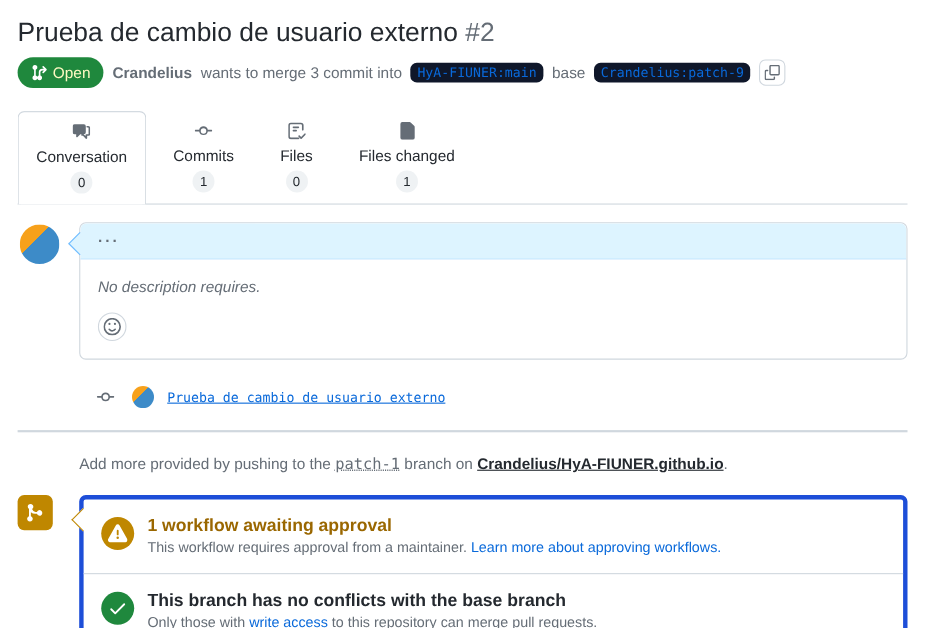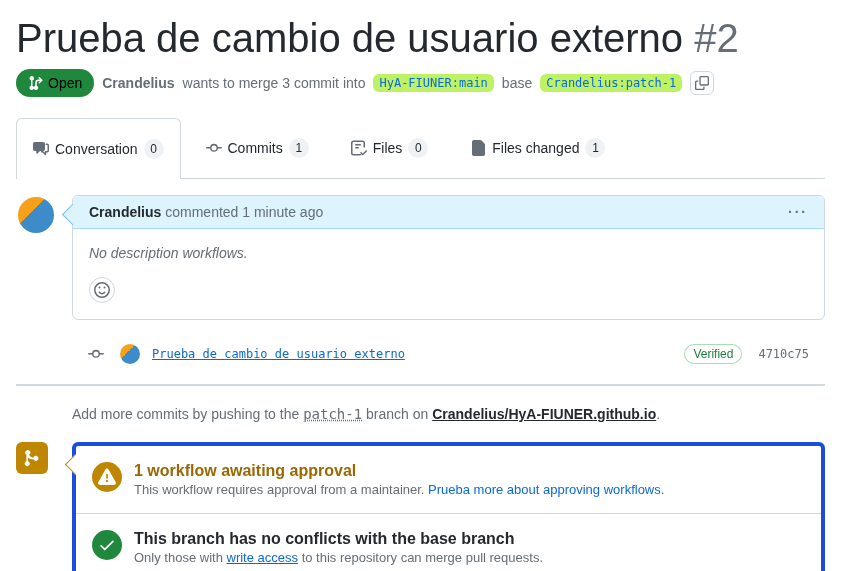--- a/index.html
+++ b/index.html
@@ -4,55 +4,56 @@
 <style>
   * { box-sizing: border-box; margin: 0; padding: 0; }
   body {
     font-family: -apple-system, BlinkMacSystemFont, "Segoe UI", Helvetica, Arial, sans-serif;
     font-size: 14px;
     color: #24292f;
     background: #fff;
     padding: 16px;
     max-width: 841px;
   }
-  .pr-title { font-size: 40px; font-weight: 400; margin-bottom: 8px; }
+  .pr-title { font-size: 24px; font-weight: 400; margin-bottom: 8px; }
   .pr-title .num { color: #656d76; font-weight: 300; }
   .meta-row { display: flex; align-items: center; gap: 8px; color: #656d76; margin-bottom: 20px; flex-wrap: wrap; }
   .state-badge {
     display: inline-flex; align-items: center; gap: 4px;
-    background: #1f883d; color: #000000;
+    background: #1f883d; color: #fef9c3;
     padding: 6px 12px; border-radius: 20px;
     font-weight: 500; font-size: 14px;
   }
   .state-badge svg { width: 16px; height: 16px; fill: #fff; }
   .author-link { color: #656d76; font-weight: 600; }
   .branch-ref {
     font-family: ui-monospace, SFMono-Regular, Menlo, monospace;
     font-size: 12px;
-    background: #bef264; color: #0969da;
+    background: #0f172a; color: #0969da;
     padding: 2px 6px; border-radius: 6px;
   }
   .copy-btn {
     width: 24px; height: 24px;
     display: inline-flex; align-items: center; justify-content: center;
     border: 1px solid #d0d7de; border-radius: 6px;
     background: #fff; color: #656d76; cursor: pointer;
   }
   .copy-btn svg { width: 14px; height: 14px; fill: currentColor; }
   .tabnav {
     border-bottom: 1px solid #d0d7de;
     display: flex; gap: 8px;
     margin-bottom: 16px;
   }
   .tab {
     display: inline-flex; align-items: center; gap: 6px;
-    padding: 20px 16px; font-size: 14px; color: #24292f;
+    padding: 10px 16px; font-size: 14px; color: #24292f;
     border: 1px solid transparent; border-bottom: none;
     border-radius: 6px 6px 0 0;
     cursor: pointer;
+    flex-direction: column;
   }
   .tab.selected {
     border-color: #d0d7de;
     background: #fff;
     position: relative;
     bottom: -1px;
     font-weight: 500;
   }
   .tab svg { width: 16px; height: 16px; fill: #656d76; }
   .counter {
@@ -200,21 +201,21 @@
   <span class="state-badge">
     <svg viewBox="0 0 16 16">
         <path d="M1.5 3.25a2.25 2.25 0 1 1 3 2.122v5.256a2.25 2.25 0 1 1-1.5 0V5.372A2.25 2.25 0 0 1 1.5 3.25Zm9.22-1.03a.75.75 0 0 1 1.06 0l2.5 2.5a.75.75 0 0 1 0 1.06l-2.5 2.5a.75.75 0 1 1-1.06-1.06l1.22-1.22H10.5A1.75 1.75 0 0 0 8.75 7.75v2.878a2.25 2.25 0 1 1-1.5 0V7.75A3.25 3.25 0 0 1 10.5 4.5h1.44l-1.22-1.22a.75.75 0 0 1 0-1.06Z"></path>
       </svg>
     <span>Open</span>
   </span>
   <span class="author-link">Crandelius</span>
   <span>wants to merge 3 commit into</span>
   <span class="branch-ref">HyA-FIUNER:main</span>
   <span>base</span>
-  <span class="branch-ref">Crandelius:patch-1</span>
+  <span class="branch-ref">Crandelius:patch-9</span>
   <span class="copy-btn">
     <svg viewBox="0 0 16 16">
         <path d="M0 6.75A1.75 1.75 0 0 1 1.75 5h1.5a.75.75 0 0 1 0 1.5h-1.5a.25.25 0 0 0-.25.25v7.5c0 .138.112.25.25.25h7.5a.25.25 0 0 0 .25-.25v-1.5a.75.75 0 0 1 1.5 0v1.5A1.75 1.75 0 0 1 9.25 16h-7.5A1.75 1.75 0 0 1 0 14.25Z M5 1.75A1.75 1.75 0 0 1 6.75 0h7.5A1.75 1.75 0 0 1 16 1.75v7.5A1.75 1.75 0 0 1 14.25 11h-7.5A1.75 1.75 0 0 1 5 9.25Zm1.5 0v7.5c0 .138.112.25.25.25h7.5a.25.25 0 0 0 .25-.25v-7.5a.25.25 0 0 0-.25-.25h-7.5a.25.25 0 0 0-.25.25Z"></path>
       </svg>
   </span>
 </div>
 
 <nav class="tabnav">
   <div class="tab selected">
     <svg viewBox="0 0 16 16">
@@ -243,55 +244,47 @@
       </svg>
     <span>Files changed</span>
     <span class="counter">1</span>
   </div>
 </nav>
 
 <div class="timeline">
   <div class="avatar-lg"></div>
   <div class="comment-box">
     <div class="comment-header">
-      <span class="left">
-        <span class="strong">Crandelius</span>
-        <span>commented 1 minute ago</span>
-      </span>
       <span class="kebab">···</span>
     </div>
-    <div class="comment-body">No description workflows.</div>
+    <div class="comment-body">No description requires.</div>
     <div class="reaction-row">
       <span class="reaction-btn">
         <svg viewBox="0 0 16 16">
             <path d="M8 0a8 8 0 1 0 0 16A8 8 0 0 0 8 0ZM1.5 8a6.5 6.5 0 1 1 13 0 6.5 6.5 0 0 1-13 0Zm4-1.5a1 1 0 1 1 0-2 1 1 0 0 1 0 2Zm5 0a1 1 0 1 1 0-2 1 1 0 0 1 0 2Zm-5.7 3.3a.75.75 0 0 1 1.06.02c.48.5 1.3 1.18 2.14 1.18.84 0 1.66-.68 2.14-1.18a.75.75 0 1 1 1.08 1.04C10.68 11.4 9.54 12.5 8 12.5c-1.54 0-2.68-1.1-3.22-1.66a.75.75 0 0 1 .02-1.04Z"></path>
           </svg>
       </span>
     </div>
   </div>
 
   <div class="commit-row">
     <span class="commit-icon-wrap">
       <svg viewBox="0 0 16 16">
           <path d="M11.93 8.5a4 4 0 0 1-7.86 0H.75a.75.75 0 0 1 0-1.5h3.32a4 4 0 0 1 7.86 0h3.32a.75.75 0 0 1 0 1.5ZM8 10.5a2.5 2.5 0 1 0 0-5 2.5 2.5 0 0 0 0 5Z"></path>
         </svg>
     </span>
     <span class="avatar-sm"></span>
     <a class="commit-link">Prueba de cambio de usuario externo</a>
-    <span class="commit-right">
-      <span class="verified-badge">Verified</span>
-      <span class="commit-sha">4710c75</span>
-    </span>
   </div>
 </div>
 
 <hr class="hr">
 
 <p class="push-hint">
-  <span>Add more commits by pushing to the</span>
+  <span>Add more provided by pushing to the</span>
   <span class="mono">patch-1</span>
   <span>branch on</span>
   <a class="repo-link">Crandelius/HyA-FIUNER.github.io</a>.
 </p>
 
 <div class="merge-area">
   <div class="merge-icon">
     <svg viewBox="0 0 16 16">
         <path d="M5.45 5.15A2.25 2.25 0 1 0 3 5.12v5.75a2.25 2.25 0 1 0 1.5 0V7.76a5.25 5.25 0 0 0 3.75 1.24h1.13a2.25 2.25 0 1 0 0-1.5H8.25A3.75 3.75 0 0 1 5.45 5.15Z"></path>
       </svg>
@@ -300,21 +293,21 @@
     <div class="merge-section">
       <div class="status-icon status-warn">
         <svg viewBox="0 0 16 16">
             <path d="M6.46 1.45a1.75 1.75 0 0 1 3.08 0l6.25 11.25A1.75 1.75 0 0 1 14.25 15H1.75A1.75 1.75 0 0 1 .21 12.7ZM8 5a.75.75 0 0 0-.75.75v3a.75.75 0 0 0 1.5 0v-3A.75.75 0 0 0 8 5Zm1 6.5a1 1 0 1 0-2 0 1 1 0 0 0 2 0Z"></path>
           </svg>
       </div>
       <div>
         <div class="merge-title warn">1 workflow awaiting approval</div>
         <div class="merge-desc">
           <span>This workflow requires approval from a maintainer.</span>
-          <a>Prueba more about approving workflows.</a>
+          <a>Learn more about approving workflows.</a>
         </div>
       </div>
     </div>
     <div class="merge-section">
       <div class="status-icon status-ok">
         <svg viewBox="0 0 16 16">
             <path d="M13.78 4.22a.75.75 0 0 1 0 1.06l-7.25 7.25a.75.75 0 0 1-1.06 0L2.22 9.28a.75.75 0 0 1 1.06-1.06L6 10.94l6.72-6.72a.75.75 0 0 1 1.06 0Z"></path>
           </svg>
       </div>
       <div>

